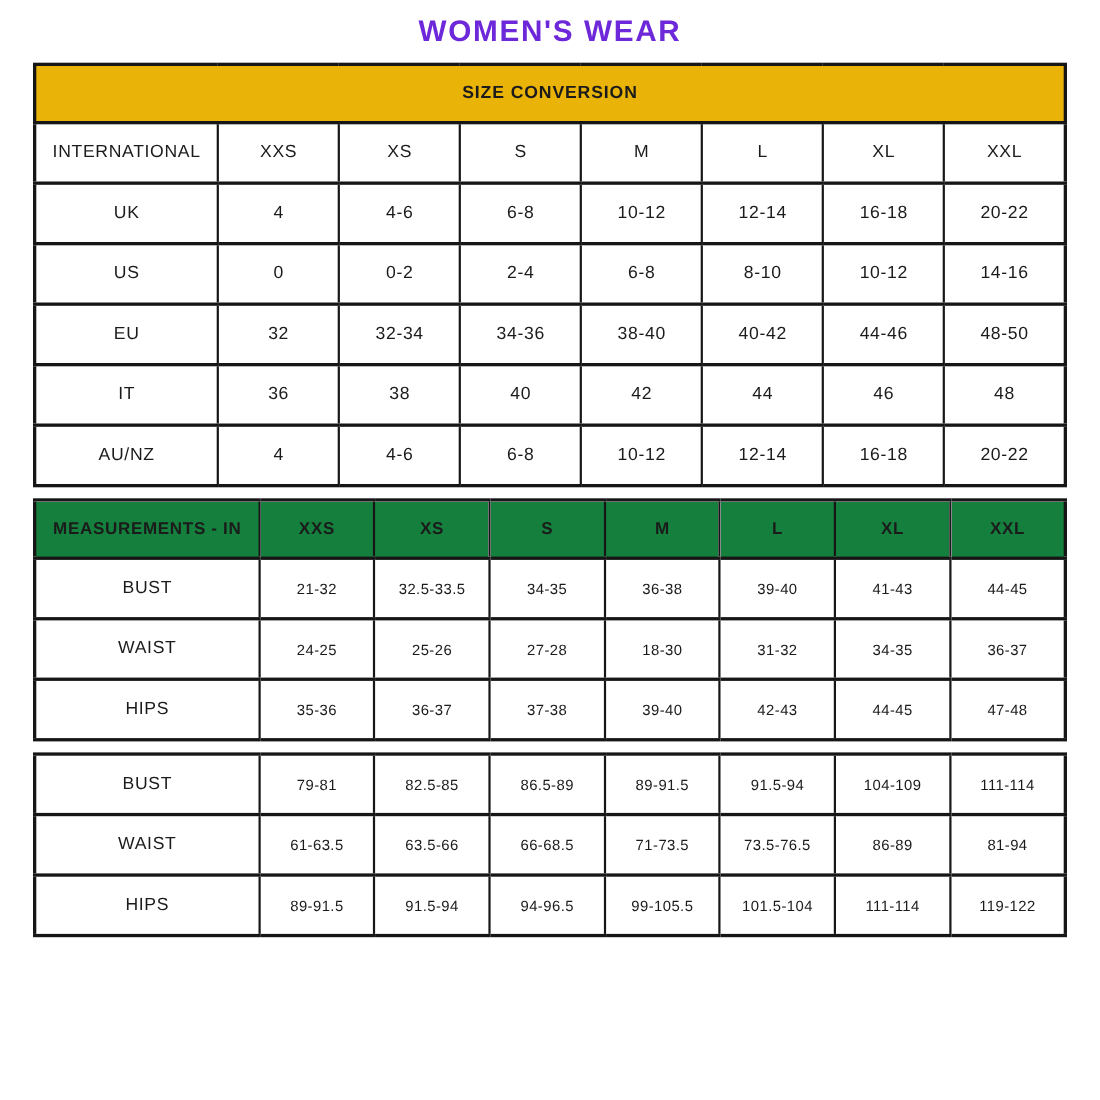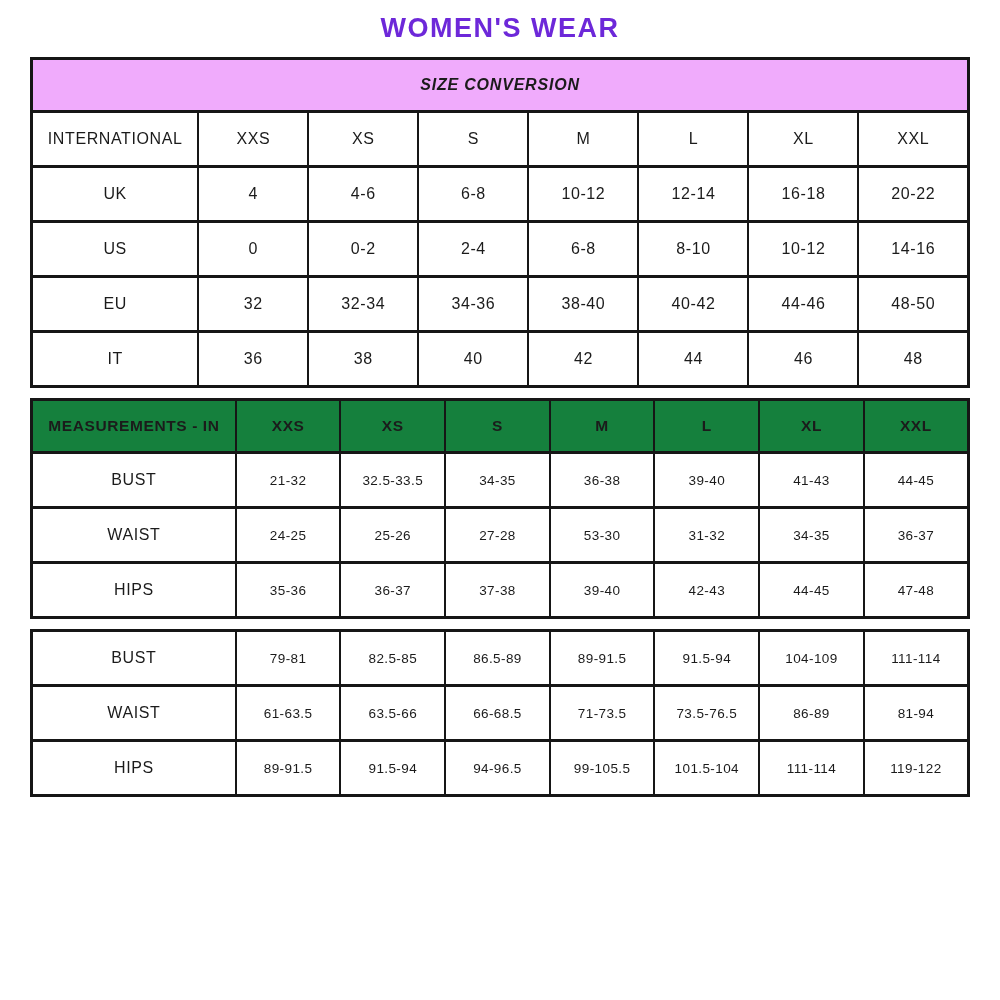--- a/index.html
+++ b/index.html
@@ -37,26 +37,25 @@
     border-top-width: 3px;
     border-bottom-width: 3px;
     text-align: center;
     vertical-align: middle;
     padding: 0;
     overflow: hidden;
     white-space: nowrap;
   }
   
   .t1 th.table-title {
-    background: #f0abfc;
+    background: #eab308;
     height: 50px;
     font-size: 16px;
     font-weight: 700;
     letter-spacing: 0.8px;
-    font-style: italic;
   }
   .t1 td {
     height: 52px;
     font-size: 16px;
     font-weight: 400;
     letter-spacing: 0.6px;
   }
   
   .t23 tr.head td {
     background: #15803d;
@@ -143,20 +142,30 @@
         </tr>
         <tr>
           <td>IT</td>
           <td>36</td>
           <td>38</td>
           <td>40</td>
           <td>42</td>
           <td>44</td>
           <td>46</td>
           <td>48</td>
+        </tr>
+        <tr>
+          <td>AU/NZ</td>
+          <td>4</td>
+          <td>4-6</td>
+          <td>6-8</td>
+          <td>10-12</td>
+          <td>12-14</td>
+          <td>16-18</td>
+          <td>20-22</td>
         </tr>
       </tbody>
   </table>
 
   <table class="tbl t23">
     <colgroup>
       <col class="label2">
         <col>
         <col>
         <col>
@@ -184,21 +193,21 @@
           <td>36-38</td>
           <td>39-40</td>
           <td>41-43</td>
           <td>44-45</td>
         </tr>
         <tr>
           <td class="rowlabel">WAIST</td>
           <td>24-25</td>
           <td>25-26</td>
           <td>27-28</td>
-          <td>53-30</td>
+          <td>18-30</td>
           <td>31-32</td>
           <td>34-35</td>
           <td>36-37</td>
         </tr>
         <tr>
           <td class="rowlabel">HIPS</td>
           <td>35-36</td>
           <td>36-37</td>
           <td>37-38</td>
           <td>39-40</td>

